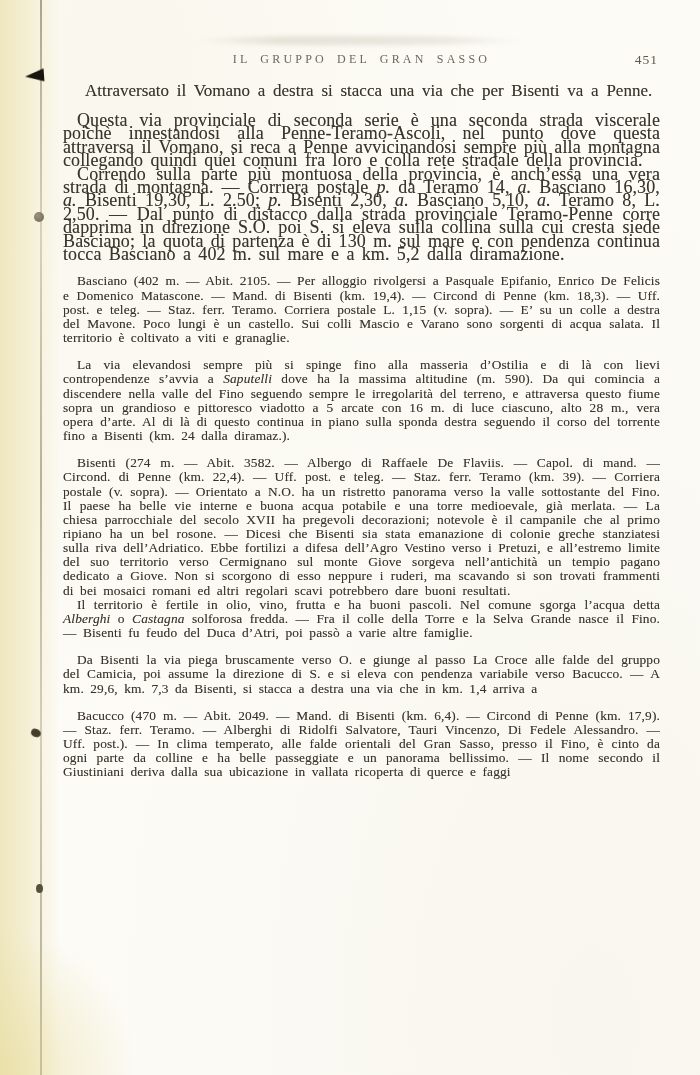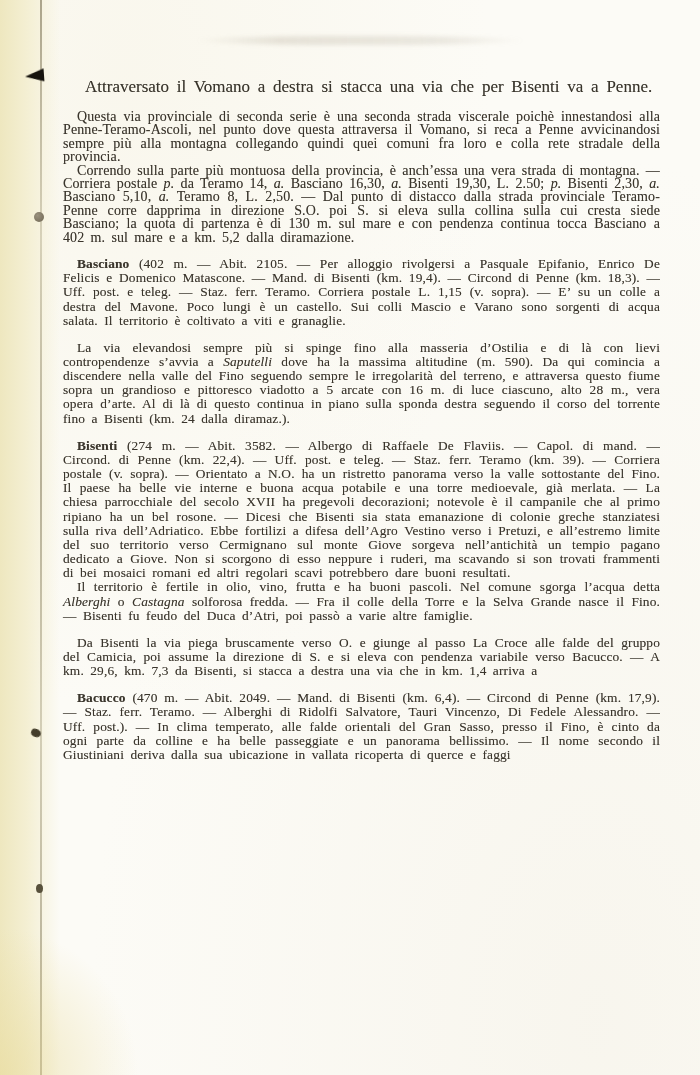--- a/index.html
+++ b/index.html
@@ -65,53 +65,57 @@
     position:relative;height:16px;text-align:center;
     font-size:12px;letter-spacing:3.2px;color:#6e675c;
     word-spacing:4px;
   }
   .running-header .pagenum{
     position:absolute;right:2px;top:0;letter-spacing:1px;color:#5d574a;font-size:13.5px;
   }
   p{margin:0;text-align:justify;
     text-shadow:0 0 .5px rgba(58,53,44,.40);}
   .lead{
-    margin-top:24px;
+    margin-top:12px;
     font-size:17px;line-height:21px;text-indent:22px;
     word-spacing:3.5px;color:#38342b;
   }
   .ps{ 
-    font-size:14px;line-height:13.4px;text-indent:14px;
+    font-size:18px;line-height:13.4px;text-indent:14px;
     word-spacing:2.6px;letter-spacing:.12px;
   }
   .pm{ 
     font-size:13.4px;line-height:14.15px;text-indent:14px;
     word-spacing:2.9px;letter-spacing:.14px;
   }
   .gap{margin-top:13px;}
-  span.b{font-weight:bold;}
+  span.b{font-weight:normal;}
   span.i{font-style:italic;}
 </style>
 </head>
 <body>
 
 <div class="page">
 
   <div class="gutter"></div>
   <div class="crease"></div>
   <div class="corner-tint"></div>
   <div class="ghost"></div>
 
   <div class="mark-arrow"></div>
   <div class="mark-dot1"></div>
   <div class="mark-blob"></div>
   <div class="mark-dot2"></div>
 
   <div class="textblock">
 
+    <div class="running-header">
+      <span>IL GRUPPO DEL GRAN SASSO</span>
+      <span class="pagenum">451</span>
+    </div>
 
     <p class="lead">Attraversato il Vomano a destra si stacca una via che per Bisenti va a Penne.</p>
 
     <p class="ps gap"><span>Questa via provinciale di seconda serie è una seconda strada viscerale poichè innestandosi alla Penne-Teramo-Ascoli, nel punto dove questa attraversa il Vomano, si reca a Penne avvicinandosi sempre più alla montagna collegando quindi quei comuni fra loro e colla rete stradale della provincia.</span></p>
     <p class="ps"><span>Correndo sulla parte più montuosa della provincia, è anch’essa una vera strada di montagna. — Corriera postale </span><span class="i">p.</span><span> da Teramo 14, </span><span class="i">a.</span><span> Basciano 16,30, </span><span class="i">a.</span><span> Bisenti 19,30, L. 2.50; </span><span class="i">p.</span><span> Bisenti 2,30, </span><span class="i">a.</span><span> Basciano 5,10, </span><span class="i">a.</span><span> Teramo 8, L. 2,50. — Dal punto di distacco dalla strada provinciale Teramo-Penne corre dapprima in direzione S.O. poi S. si eleva sulla collina sulla cui cresta siede Basciano; la quota di partenza è di 130 m. sul mare e con pendenza continua tocca Basciano a 402 m. sul mare e a km. 5,2 dalla diramazione.</span></p>
 
     <p class="pm gap"><span class="b">Basciano</span><span> (402 m. — Abit. 2105. — Per alloggio rivolgersi a Pasquale Epifanio, Enrico De Felicis e Domenico Matascone. — Mand. di Bisenti (km. 19,4). — Circond di Penne (km. 18,3). — Uff. post. e teleg. — Staz. ferr. Teramo. Corriera postale L. 1,15 (v. sopra). — E’ su un colle a destra del Mavone. Poco lungi è un castello. Sui colli Mascio e Varano sono sorgenti di acqua salata. Il territorio è coltivato a viti e granaglie.</span></p>
 
     <p class="pm gap"><span>La via elevandosi sempre più si spinge fino alla masseria d’Ostilia e di là con lievi contropendenze s’avvia a </span><span class="i">Saputelli</span><span> dove ha la massima altitudine (m. 590). Da qui comincia a discendere nella valle del Fino seguendo sempre le irregolarità del terreno, e attraversa questo fiume sopra un grandioso e pittoresco viadotto a 5 arcate con 16 m. di luce ciascuno, alto 28 m., vera opera d’arte. Al di là di questo continua in piano sulla sponda destra seguendo il corso del torrente fino a Bisenti (km. 24 dalla diramaz.).</span></p>
 

